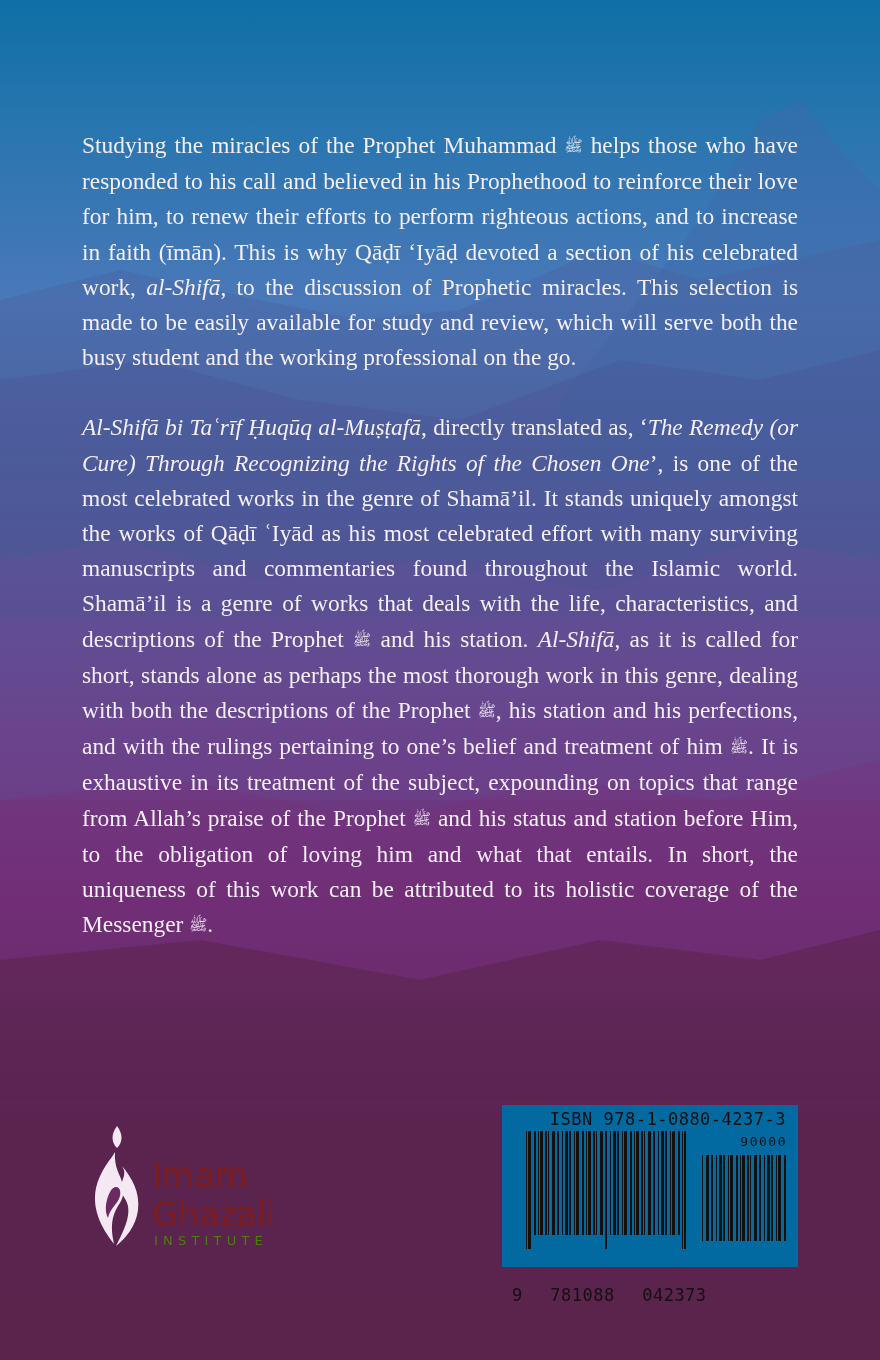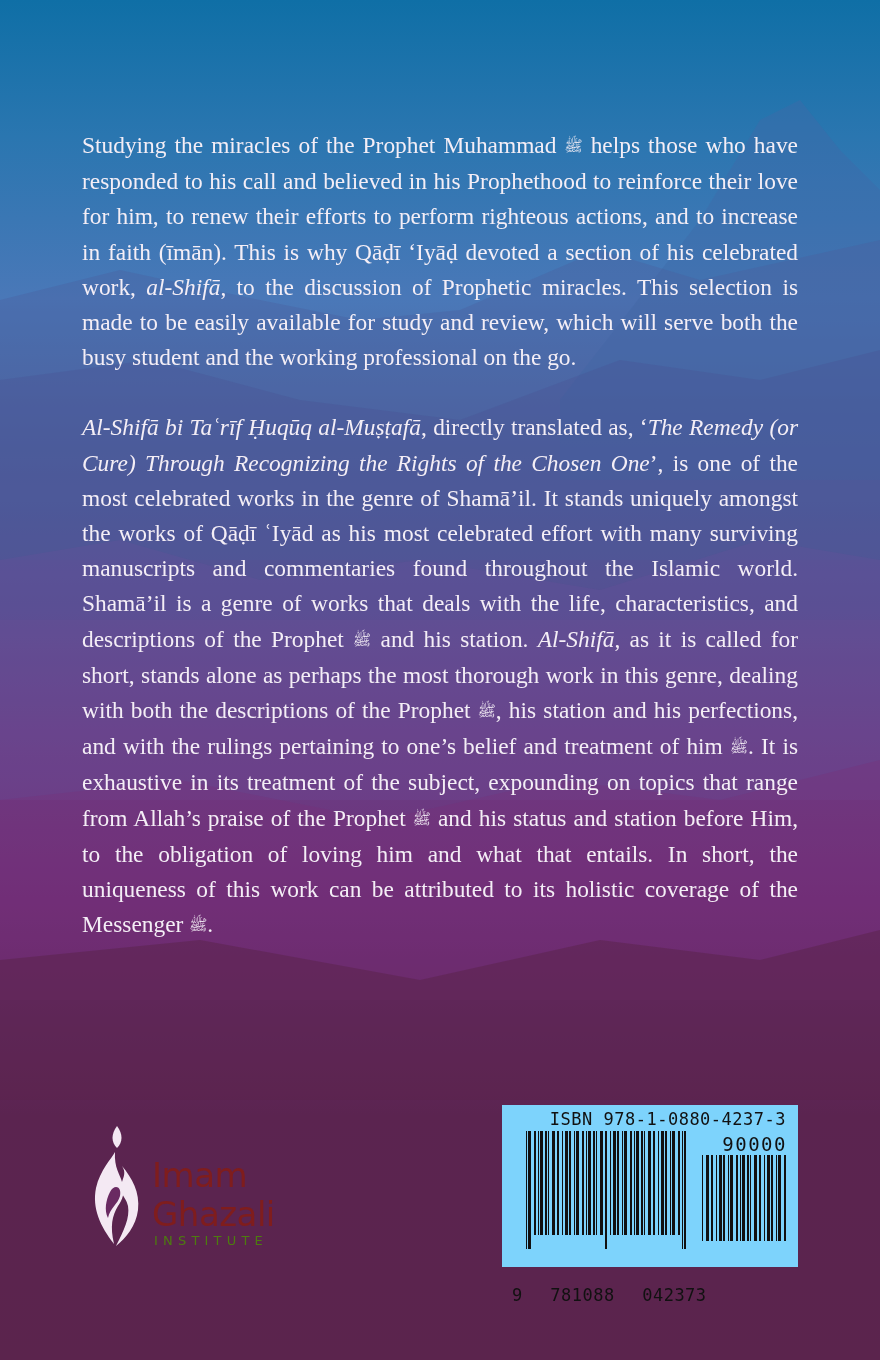--- a/index.html
+++ b/index.html
@@ -38,31 +38,31 @@
     }
     .logo-imam { top: 36px; }
     .logo-ghazali { top: 75px; text-align: center; }
     .logo-institute {
       position: absolute; left: 62px; top: 112px; color: #4d7c0f;
       font-family: "DejaVu Sans", "Liberation Sans", sans-serif;
       font-size: 13px; letter-spacing: 5.2px; line-height: 1;
     }
     .barcode-box {
       position: absolute; left: 502px; top: 1105px; width: 296px; height: 162px;
-      background: #7dd3fc;
+      background: #0369a1;
     }
     .isbn-text {
       position: absolute; left: 14px; top: 6px; width: 270px; text-align: right;
       font-family: "DejaVu Sans Mono", "Liberation Mono", monospace;
       font-size: 17px; color: #111; letter-spacing: 0.5px; line-height: 1;
     }
     .price-text {
       position: absolute; right: 11px; top: 30px;
       font-family: "DejaVu Sans Mono", "Liberation Mono", monospace;
-      font-size: 19px; color: #111; letter-spacing: 1.5px; line-height: 1;
+      font-size: 13px; color: #111; letter-spacing: 1.5px; line-height: 1;
     }
     .bars-main { position: absolute; left: 24px; top: 26px; width: 160px; height: 118px; }
     .bars-addon { position: absolute; left: 200px; top: 50px; width: 84px; height: 86px; }
     .ean-digits {
       position: absolute; left: 10px; top: 140px;
       font-family: "DejaVu Sans Mono", "Liberation Mono", monospace;
       font-size: 17px; color: #111; line-height: 1; letter-spacing: 0.5px; margin-top: 42px;
     }
   </style>
 </head>

